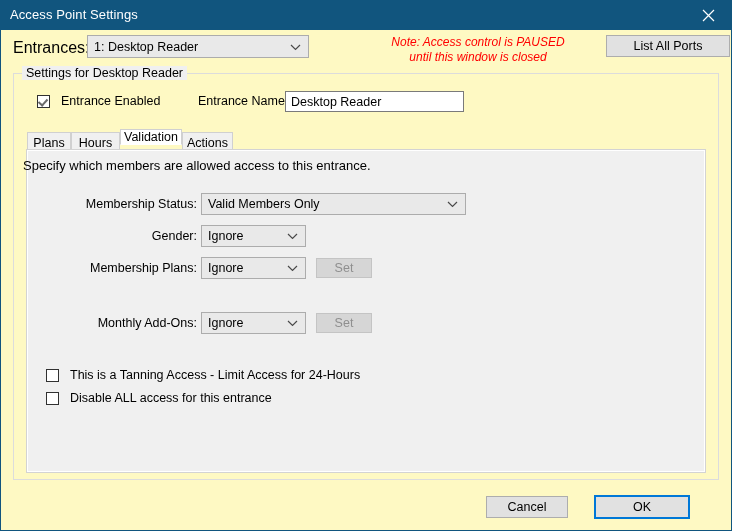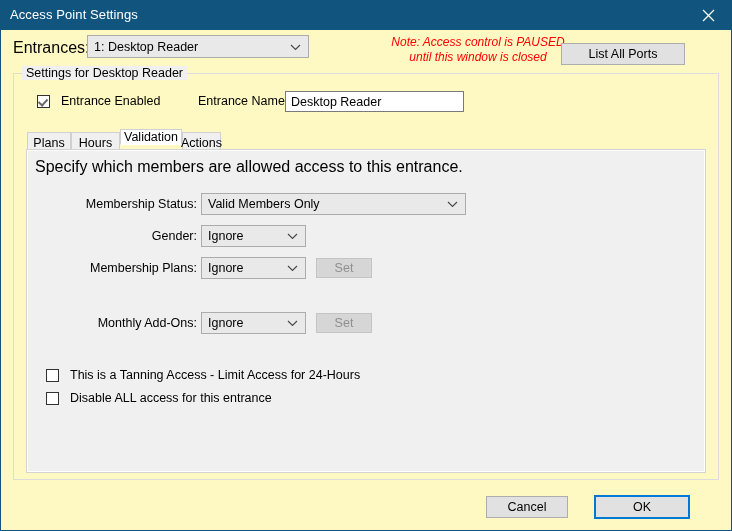--- a/index.html
+++ b/index.html
@@ -121,25 +121,24 @@
     justify-content: center;
     text-align: center;
   }
   .btn.disabled {
     background: #d6d6d6;
     border-color: #c4c4c4;
     color: #8f8f8f;
   }
 
   #list-all-ports {
-    left: 560px;
+    left: 605px;
     top: 34px;
     width: 124px;
     height: 22px;
-    margin-top: 8px;
   }
 
   
   .groupbox {
     position: absolute;
     left: 12px;
     top: 72px;
     width: 706px;
     height: 407px;
     box-sizing: border-box;
@@ -253,23 +252,23 @@
     width: 678px;
     height: 322px;
     box-sizing: border-box;
     background: #f0f0f0;
     border: 1px solid #ffffff;
     outline: 1px solid #d3d3d3;
   }
 
   .panel-desc {
     position: absolute;
-    left: 34px;
+    left: 22px;
     top: 157px;
-    font-size: 16px;
+    font-size: 13px;
     white-space: nowrap;
   }
 
   
   .field-label {
     position: absolute;
     font-size: 12.5px;
     text-align: right;
     white-space: nowrap;
   }
@@ -357,21 +356,21 @@
   <div class="tabstrip">
     <div class="tab" style="left:0px;width:44px;">
       <span>Plans</span>
     </div>
     <div class="tab" style="left:44px;width:49px;">
       <span>Hours</span>
     </div>
     <div class="tab active" style="left:93px;width:62px;">
       <span>Validation</span>
     </div>
-    <div class="tab" style="left:155px;width:39px;">
+    <div class="tab" style="left:155px;width:51px;">
       <span>Actions</span>
     </div>
   </div>
 
   <div class="tabpanel"></div>
 
   <div class="panel-desc">Specify which members are allowed access to this entrance.</div>
 
   <div class="field-label" id="lbl-membership-status">Membership Status:</div>
   <div class="combo" id="combo-membership-status">

